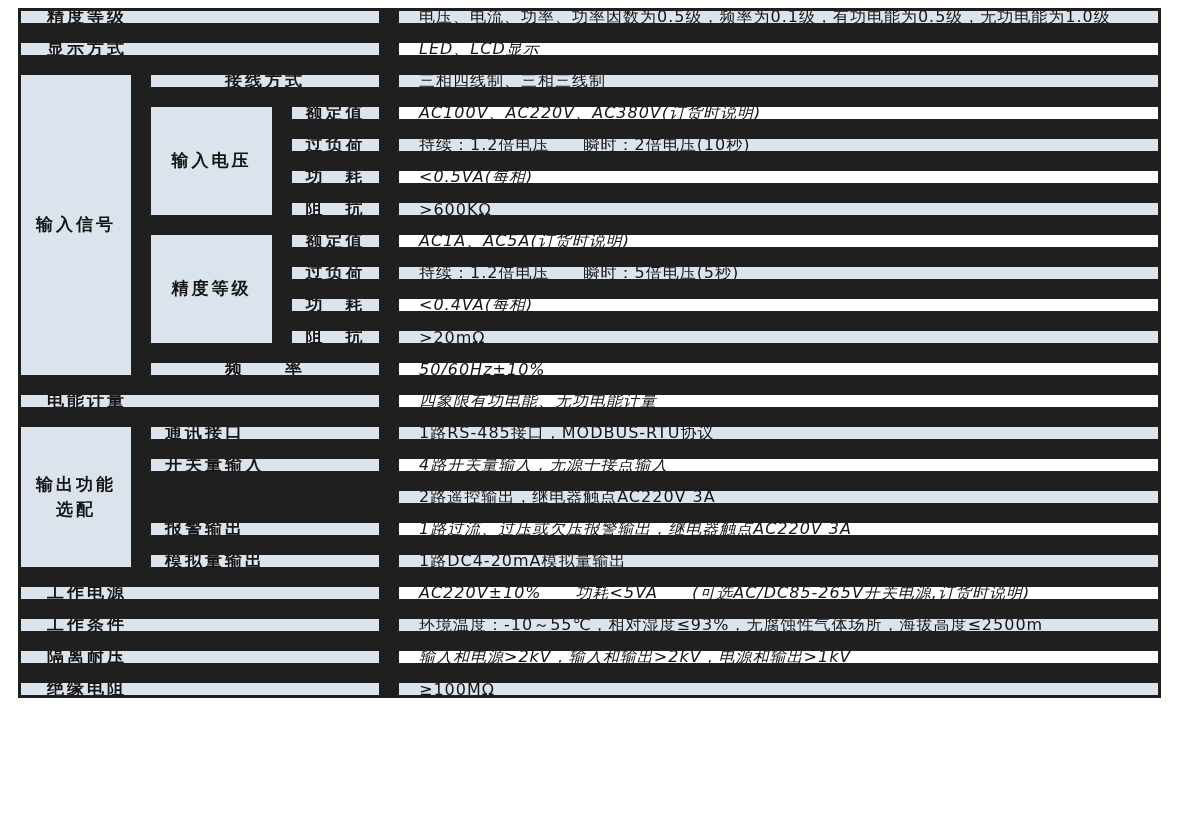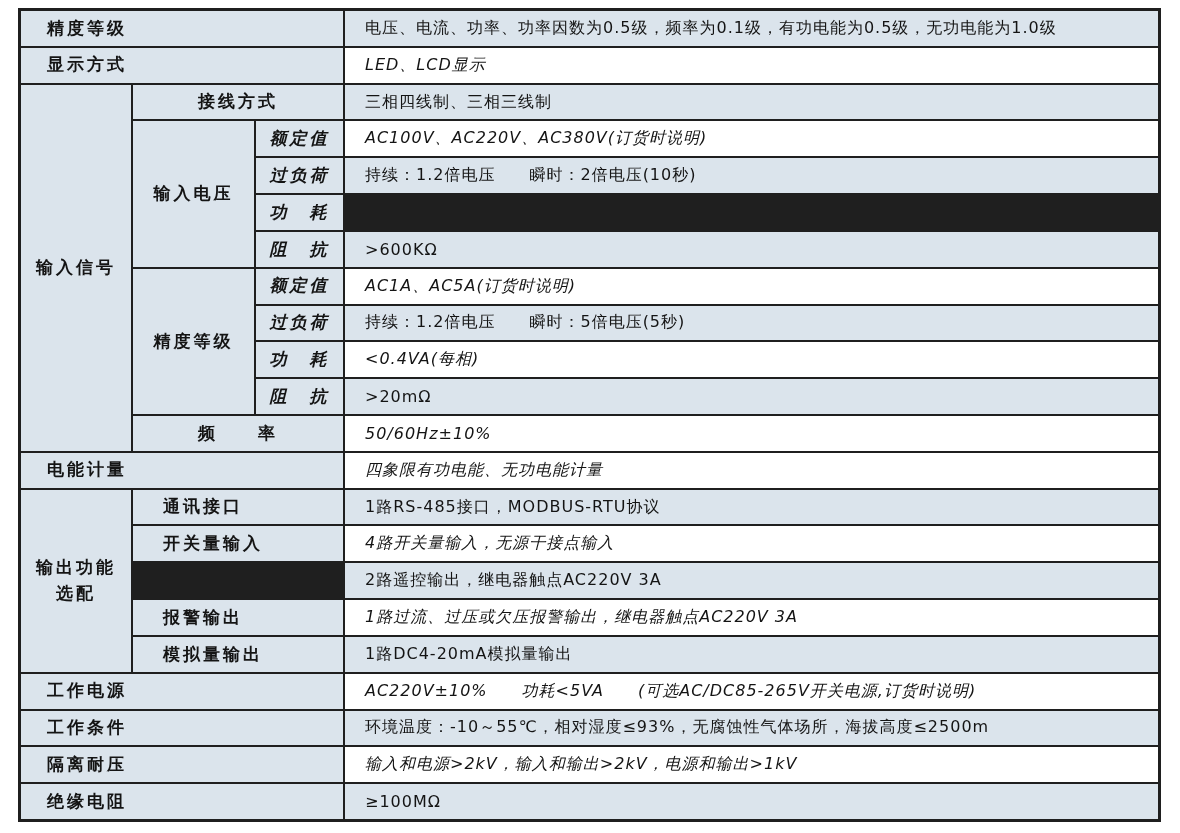--- a/index.html
+++ b/index.html
@@ -6,48 +6,48 @@
   html, body {
     width: 1180px; height: 833px;
     background: #ffffff;
     font-family: "DejaVu Sans", sans-serif;
     color: #141414;
     overflow: hidden;
   }
   .spec-table {
     position: absolute;
     left: 18px; top: 8px;
-    width: 1143px; height: 814px;
+    width: 1143px; height: 690px;
     background: #1f1f1f;            
     border: 3px solid #1f1f1f;
     display: grid;
     grid-template-columns: 110px 121px 87px 1fr;
     grid-template-rows: repeat(22, 1fr);
-    gap: 2px;
+    gap: 20px;
   }
   .cell {
     display: flex;
     align-items: center;
     overflow: hidden;
   }
   .bg-blue  { background: #dbe4ec; }
   .bg-white { background: #ffffff; font-style: italic; }
   .label {
     background: #dbe4ec;
     font-weight: bold;
     font-size: 17px;
     letter-spacing: 3px;
     line-height: 1.5;
   }
   .label.head   { padding-left: 26px; }            
   .label.group  { justify-content: center; text-align: center; padding: 0 14px; } 
   .label.mid    { justify-content: center; text-align: center; white-space: nowrap; }
-  .label.small  { justify-content: center; text-align: center; white-space: nowrap; font-style: italic; }
+  .label.small  { justify-content: center; text-align: center; white-space: nowrap; }
   .label.span23 { justify-content: center; text-align: center; white-space: nowrap; }
-  .label.sub    { padding-left: 30px; white-space: nowrap; }
+  .label.sub    { padding-left: 14px; white-space: nowrap; }
   .value {
     font-size: 16px;
     font-weight: normal;
     letter-spacing: 1px;
     padding-left: 20px;
     white-space: nowrap;
   }
 </style>
 </head>
 <body>
@@ -64,20 +64,21 @@
 
   <div class="cell label span23" style="grid-area:3/2/4/4">接线方式</div>
   <div class="cell value bg-blue" style="grid-area:3/4/4/5">三相四线制、三相三线制</div>
 
   <div class="cell label mid" style="grid-area:4/2/8/3">输入电压</div>
   <div class="cell label small" style="grid-area:4/3/5/4">额定值</div>
   <div class="cell value bg-white" style="grid-area:4/4/5/5">AC100V、AC220V、AC380V(订货时说明)</div>
   <div class="cell label small" style="grid-area:5/3/6/4">过负荷</div>
   <div class="cell value bg-blue" style="grid-area:5/4/6/5">持续：1.2倍电压　　瞬时：2倍电压(10秒)</div>
   <div class="cell label small" style="grid-area:6/3/7/4">功　耗</div>
+  <div class="cell value bg-white" style="grid-area:6/4/7/5">&lt;0.5VA(每相)</div>
   <div class="cell label small" style="grid-area:7/3/8/4">阻　抗</div>
   <div class="cell value bg-blue" style="grid-area:7/4/8/5">&gt;600KΩ</div>
 
   <div class="cell label mid" style="grid-area:8/2/12/3">精度等级</div>
   <div class="cell label small" style="grid-area:8/3/9/4">额定值</div>
   <div class="cell value bg-white" style="grid-area:8/4/9/5">AC1A、AC5A(订货时说明)</div>
   <div class="cell label small" style="grid-area:9/3/10/4">过负荷</div>
   <div class="cell value bg-blue" style="grid-area:9/4/10/5">持续：1.2倍电压　　瞬时：5倍电压(5秒)</div>
   <div class="cell label small" style="grid-area:10/3/11/4">功　耗</div>
   <div class="cell value bg-white" style="grid-area:10/4/11/5">&lt;0.4VA(每相)</div>

